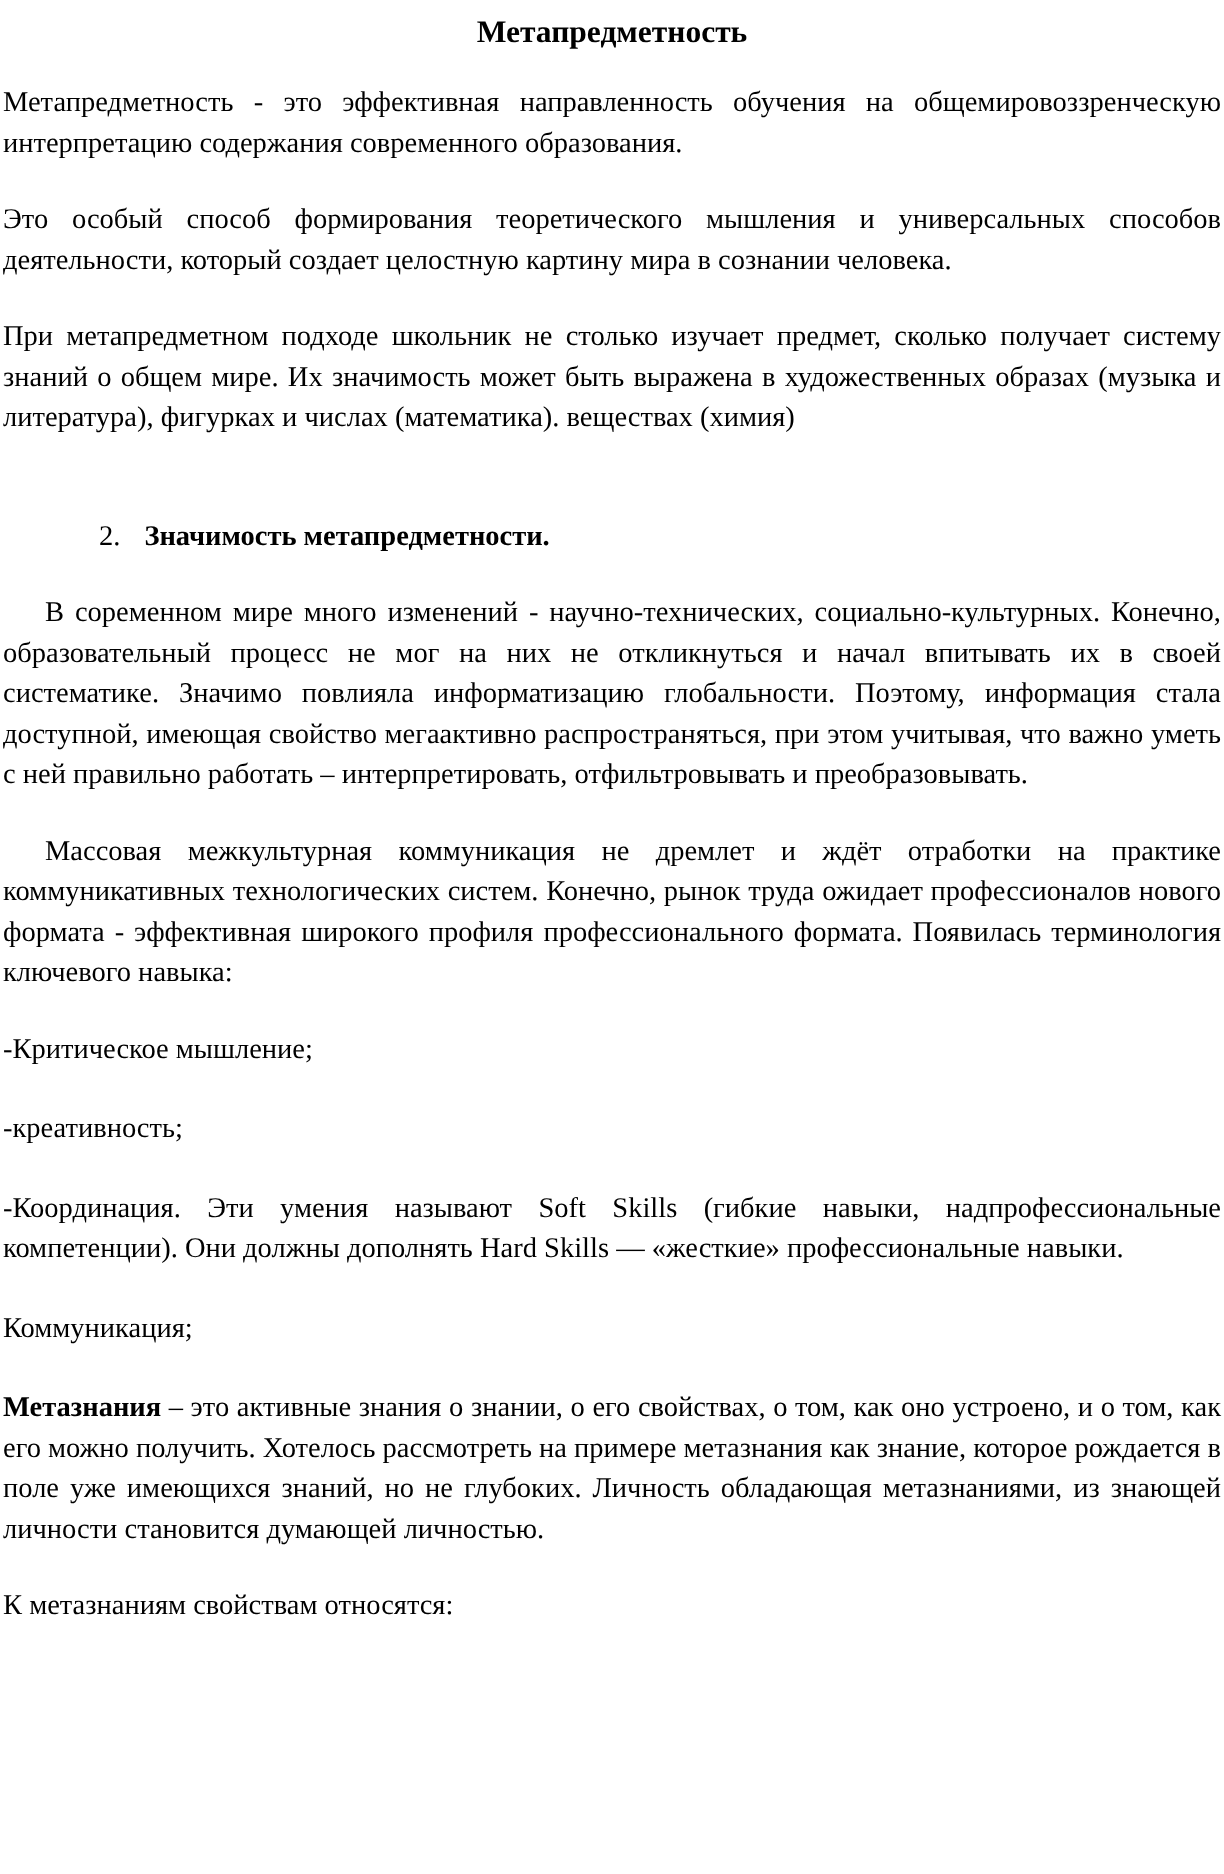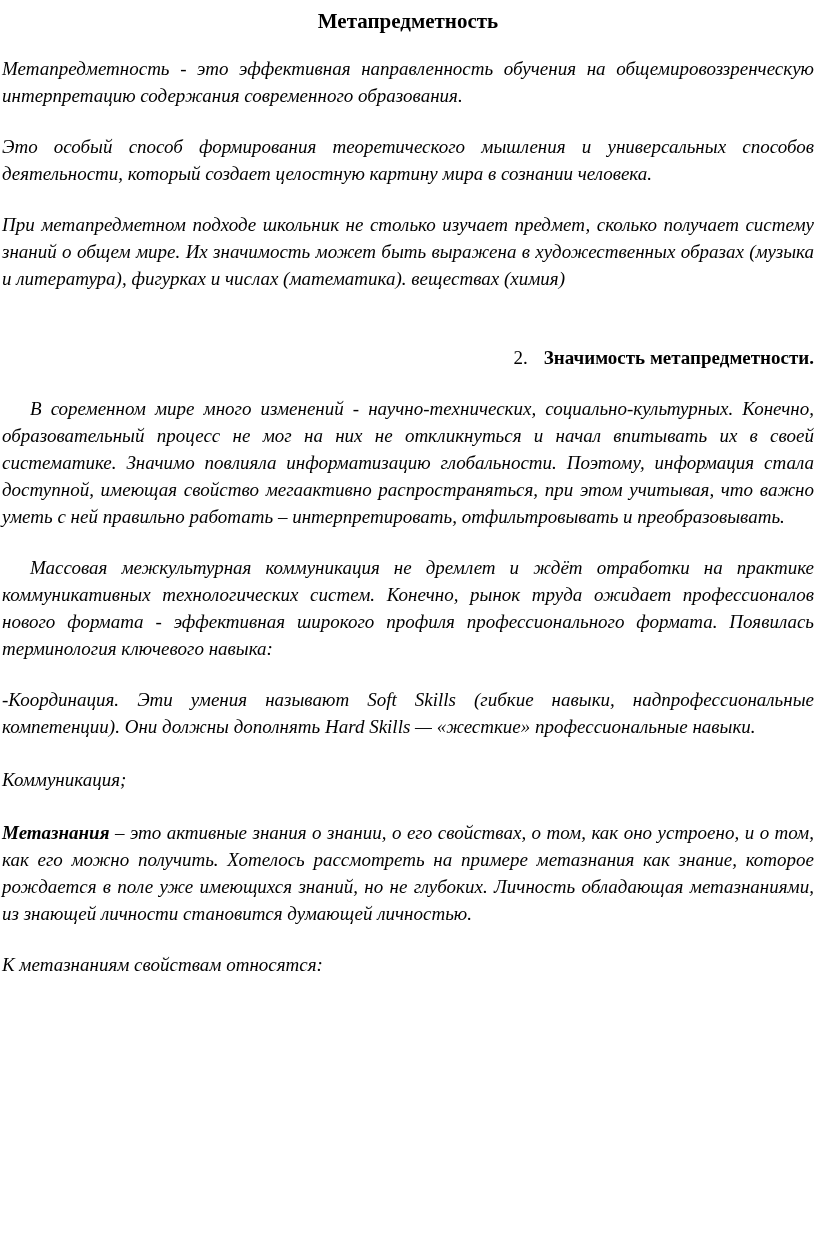--- a/index.html
+++ b/index.html
@@ -20,32 +20,31 @@
   }
   .doc-title {
     font-size: 21px;
     font-weight: bold;
     text-align: center;
     margin: 0 0 20px 0;
   }
   .para {
     margin: 0 0 24px 0;
     text-align: justify;
-    font-style: italic;
   }
   .para.indent {
     text-indent: 28px;
   }
   .para.item {
     margin-bottom: 26px;
   }
   .section-heading {
     font-size: 19px;
     font-weight: normal;
-    text-align: right;
+    text-align: left;
     margin: 52px 0 24px 64px;
   }
   .section-number {
     font-weight: normal;
     margin-right: 16px;
   }
   .section-title {
     font-weight: bold;
   }
   .lead {
@@ -66,21 +65,23 @@
   <p class="para">При метапредметном подходе школьник не столько изучает предмет, сколько получает систему знаний о общем мире. Их значимость может быть выражена в художественных образах (музыка и литература), фигурках и числах (математика). веществах (химия)</p>
 
   <h2 class="section-heading">
     <span class="section-number">2.</span><span class="section-title">Значимость метапредметности.</span>
   </h2>
 
   <p class="para indent">В соременном мире много изменений - научно-технических, социально-культурных. Конечно, образовательный процесс не мог на них не откликнуться и начал впитывать их в своей систематике. Значимо повлияла информатизацию глобальности. Поэтому, информация стала доступной, имеющая свойство мегаактивно распространяться, при этом учитывая, что важно уметь с ней правильно работать – интерпретировать, отфильтровывать и преобразовывать.</p>
 
   <p class="para indent">Массовая межкультурная коммуникация не дремлет и ждёт отработки на практике коммуникативных технологических систем. Конечно, рынок труда ожидает профессионалов нового формата - эффективная широкого профиля профессионального формата. Появилась терминология ключевого навыка:</p>
 
+  <p class="para item">-Критическое мышление;</p>
 
+  <p class="para item">-креативность;</p>
 
   <p class="para item">-Координация. Эти умения называют Soft Skills (гибкие навыки, надпрофессиональные компетенции). Они должны дополнять Hard Skills — «жесткие» профессиональные навыки.</p>
 
   <p class="para item">Коммуникация;</p>
 
 
 
   <p class="para"><strong class="lead">Метазнания</strong><span> – это активные знания о знании, о его свойствах, о том, как оно устроено, и о том, как его можно получить. Хотелось рассмотреть на примере метазнания как знание, которое рождается в поле уже имеющихся знаний, но не глубоких. Личность обладающая метазнаниями, из знающей личности становится думающей личностью.</span></p>
 
   <p class="para">К метазнаниям свойствам относятся:</p>

